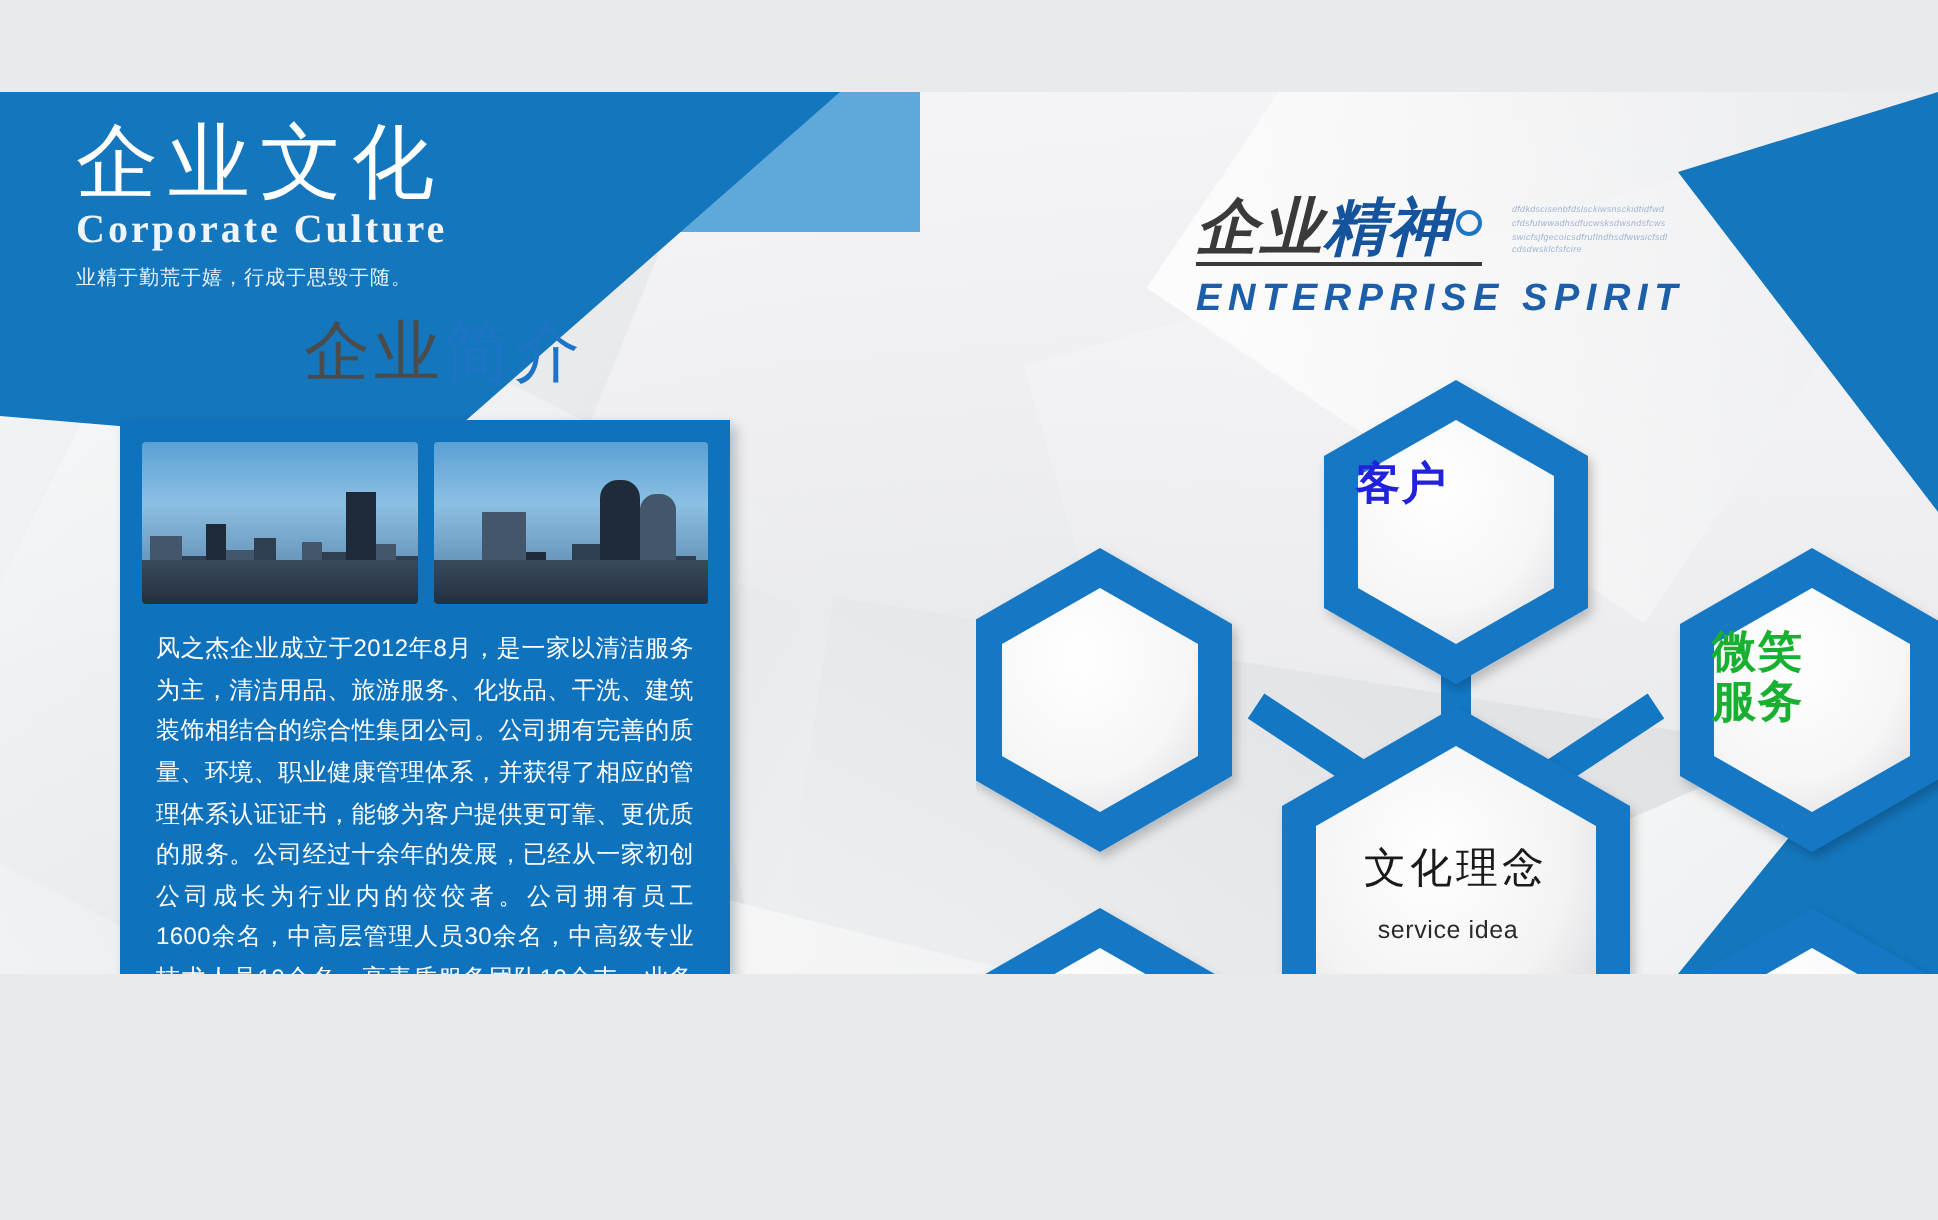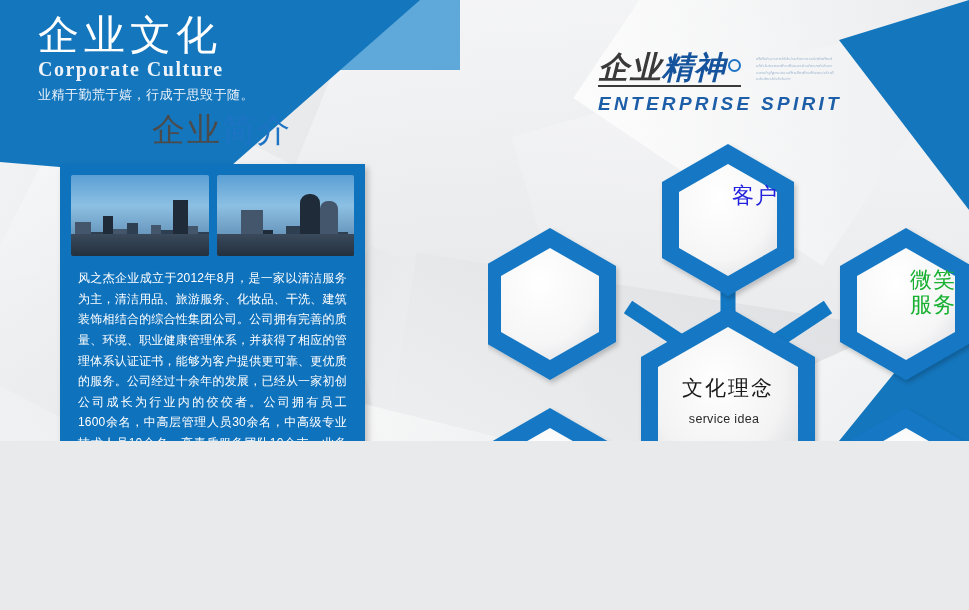--- a/index.html
+++ b/index.html
@@ -2,21 +2,21 @@
 <html><head>
 <meta charset="utf-8">
 <title>Corporate Culture</title>
 <style>
   html,body{margin:0;padding:0;}
   body{
     width:969px;height:610px;overflow:hidden;
     font-family:"Liberation Sans","DejaVu Sans",sans-serif;
     background:#e9eaec;
   }
-  #stage{position:relative;width:969px;height:441px;overflow:hidden;background:#eceded;}
+  #stage{position:relative;width:969px;height:441px;overflow:hidden;background:#eceded;margin-top:46px;}
 
   
   .bg-layer{position:absolute;inset:0;}
   .facet{position:absolute;}
 
   #bg-base{
     background:
       linear-gradient(118deg,#f4f5f6 0%,#e6e7e9 38%,#f2f3f4 60%,#dedfe1 100%);
   }
   .f1{left:330px;top:-60px;width:420px;height:360px;
@@ -71,21 +71,21 @@
   #hdr-cn{
     font-family:"Liberation Serif","DejaVu Serif",serif;
     font-size:41px;letter-spacing:5px;color:#ffffff;line-height:1.05;
     font-weight:400;
   }
   #hdr-en{
     font-family:"Liberation Serif","DejaVu Serif",serif;
     font-size:20px;letter-spacing:1.5px;color:#eef4fa;margin-top:1px;font-weight:bold;
   }
   #hdr-sub{
-    font-size:13px;letter-spacing:.5px;color:#eaf2fa;margin-top:5px;
+    font-size:10px;letter-spacing:.5px;color:#eaf2fa;margin-top:5px;
   }
 
   
   #sec-title{position:absolute;left:152px;top:113px;
      font-size:33px;letter-spacing:2px;line-height:1;font-weight:400;}
   #sec-title .dark{color:#4b4b4b;}
   #sec-title .blue{color:#1d74c4;}
 
   
   #intro-card{
@@ -120,22 +120,22 @@
   #sp-noise{position:absolute;left:158px;top:4px;width:78px;height:28px;
      font-size:4.4px;line-height:1.55;color:#9fb6cf;word-break:break-all;
      overflow:hidden;letter-spacing:.2px;}
   #sp-en{margin-top:6px;font-size:19px;letter-spacing:3.3px;color:#1d5ea8;
      font-weight:600;}
 
   
   #hexwrap{position:absolute;left:488px;top:122px;width:481px;height:488px;}
   #hexsvg{position:absolute;inset:0;}
 
-  .hex-label{position:absolute;text-align:right;line-height:1.12;
-     font-weight:400;pointer-events:none;}
+  .hex-label{position:absolute;text-align:left;line-height:1.12;
+     font-weight:700;pointer-events:none;}
   .hex-label.outer{font-size:22px;letter-spacing:1px;}
   .hex-center-cn{position:absolute;text-align:center;color:#1a1a1a;
      font-size:21px;letter-spacing:2px;font-weight:400;}
   .hex-center-en{position:absolute;text-align:center;color:#2a2a2a;
      font-size:12.5px;letter-spacing:.3px;}
 </style>
 </head>
 <body>
 
 <div id="stage">

